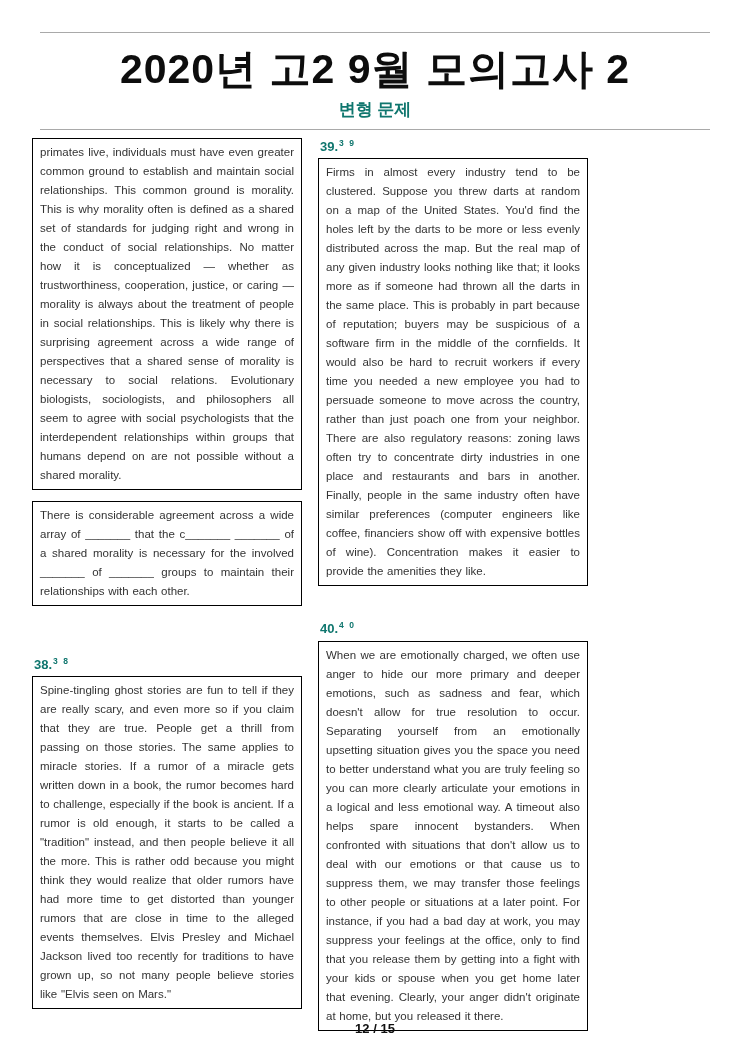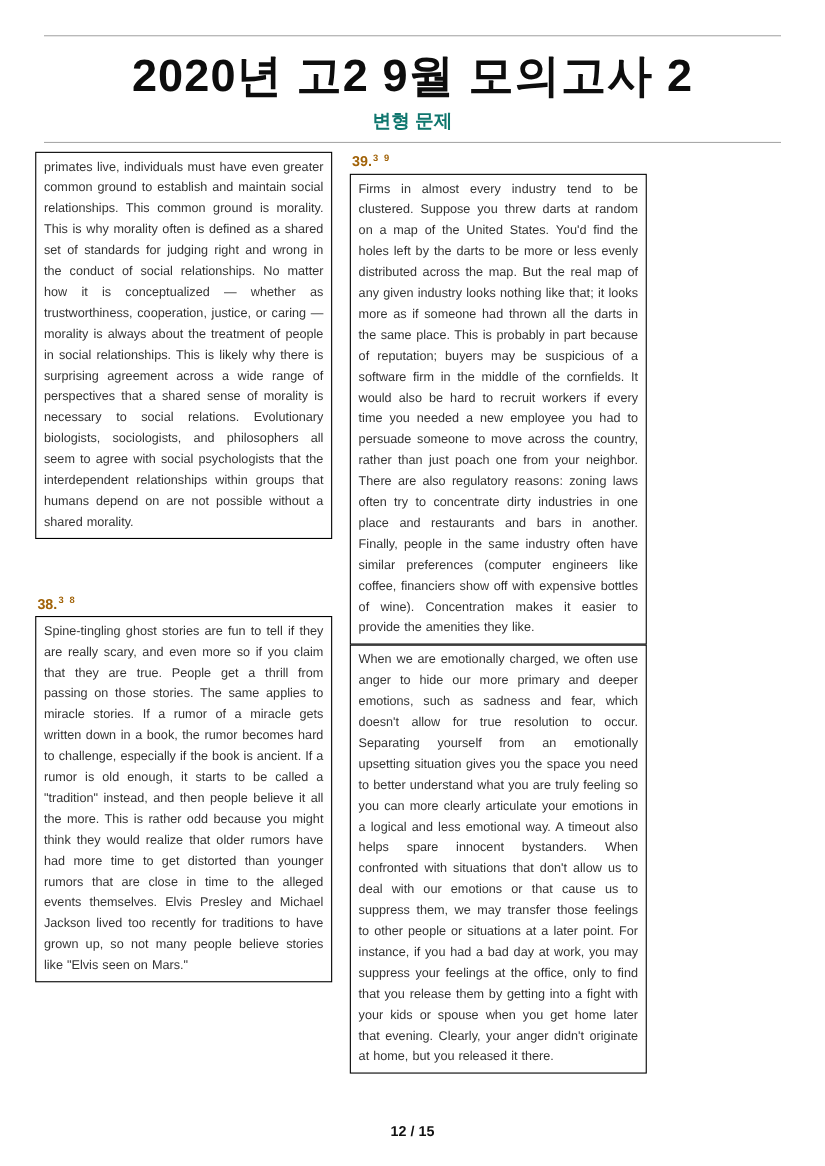--- a/index.html
+++ b/index.html
@@ -53,21 +53,21 @@
     font-size: 11.5px;
     line-height: 19px;
     text-align: justify;
     color: #333;
     word-spacing: 0.5px;
   }
   .summary-box { margin-top: 11px; }
   .qhead {
     font-size: 13px;
     font-weight: bold;
-    color: #a16207;
+    color: #0f766e;
     margin: 0 0 4px 2px;
   }
   .qhead .qsup {
     font-size: 8.5px;
     font-weight: bold;
     vertical-align: super;
     letter-spacing: 1.5px;
     margin-left: 1px;
   }
   .qhead-38 { margin-top: 50px; }
@@ -93,37 +93,41 @@
   <h1 class="page-title">2020년 고2 9월 모의고사 2</h1>
   <h2 class="page-subtitle">변형 문제</h2>
 
   <div class="rule"></div>
 
   <div class="columns">
 
     <div class="col">
       <div class="box passage-box">primates live, individuals must have even greater common ground to establish and maintain social relationships. This common ground is morality. This is why morality often is defined as a shared set of standards for judging right and wrong in the conduct of social relationships. No matter how it is conceptualized — whether as trustworthiness, cooperation, justice, or caring — morality is always about the treatment of people in social relationships. This is likely why there is surprising agreement across a wide range of perspectives that a shared sense of morality is necessary to social relations. Evolutionary biologists, sociologists, and philosophers all seem to agree with social psychologists that the interdependent relationships within groups that humans depend on are not possible without a shared morality.</div>
 
+      <div class="box summary-box">There is considerable agreement across a wide array of _______ that the c_______ _______ of a shared morality is necessary for the involved _______ of _______ groups to maintain their relationships with each other.</div>
 
       <div class="qhead qhead-38">
         <span>38.</span><span class="qsup">3 8</span>
       </div>
 
       <div class="box passage-box">Spine-tingling ghost stories are fun to tell if they are really scary, and even more so if you claim that they are true. People get a thrill from passing on those stories. The same applies to miracle stories. If a rumor of a miracle gets written down in a book, the rumor becomes hard to challenge, especially if the book is ancient. If a rumor is old enough, it starts to be called a "tradition" instead, and then people believe it all the more. This is rather odd because you might think they would realize that older rumors have had more time to get distorted than younger rumors that are close in time to the alleged events themselves. Elvis Presley and Michael Jackson lived too recently for traditions to have grown up, so not many people believe stories like "Elvis seen on Mars."</div>
 
     </div>
 
     <div class="col">
       <div class="qhead">
         <span>39.</span><span class="qsup">3 9</span>
       </div>
 
       <div class="box passage-box">Firms in almost every industry tend to be clustered. Suppose you threw darts at random on a map of the United States. You'd find the holes left by the darts to be more or less evenly distributed across the map. But the real map of any given industry looks nothing like that; it looks more as if someone had thrown all the darts in the same place. This is probably in part because of reputation; buyers may be suspicious of a software firm in the middle of the cornfields. It would also be hard to recruit workers if every time you needed a new employee you had to persuade someone to move across the country, rather than just poach one from your neighbor. There are also regulatory reasons: zoning laws often try to concentrate dirty industries in one place and restaurants and bars in another. Finally, people in the same industry often have similar preferences (computer engineers like coffee, financiers show off with expensive bottles of wine). Concentration makes it easier to provide the amenities they like.</div>
 
 
+      <div class="qhead qhead-40">
+        <span>40.</span><span class="qsup">4 0</span>
+      </div>
 
       <div class="box passage-box">When we are emotionally charged, we often use anger to hide our more primary and deeper emotions, such as sadness and fear, which doesn't allow for true resolution to occur. Separating yourself from an emotionally upsetting situation gives you the space you need to better understand what you are truly feeling so you can more clearly articulate your emotions in a logical and less emotional way. A timeout also helps spare innocent bystanders. When confronted with situations that don't allow us to deal with our emotions or that cause us to suppress them, we may transfer those feelings to other people or situations at a later point. For instance, if you had a bad day at work, you may suppress your feelings at the office, only to find that you release them by getting into a fight with your kids or spouse when you get home later that evening. Clearly, your anger didn't originate at home, but you released it there.</div>
     </div>
 
   </div>
 
   <div class="page-footer">12 / 15</div>
 
 </div>
 

